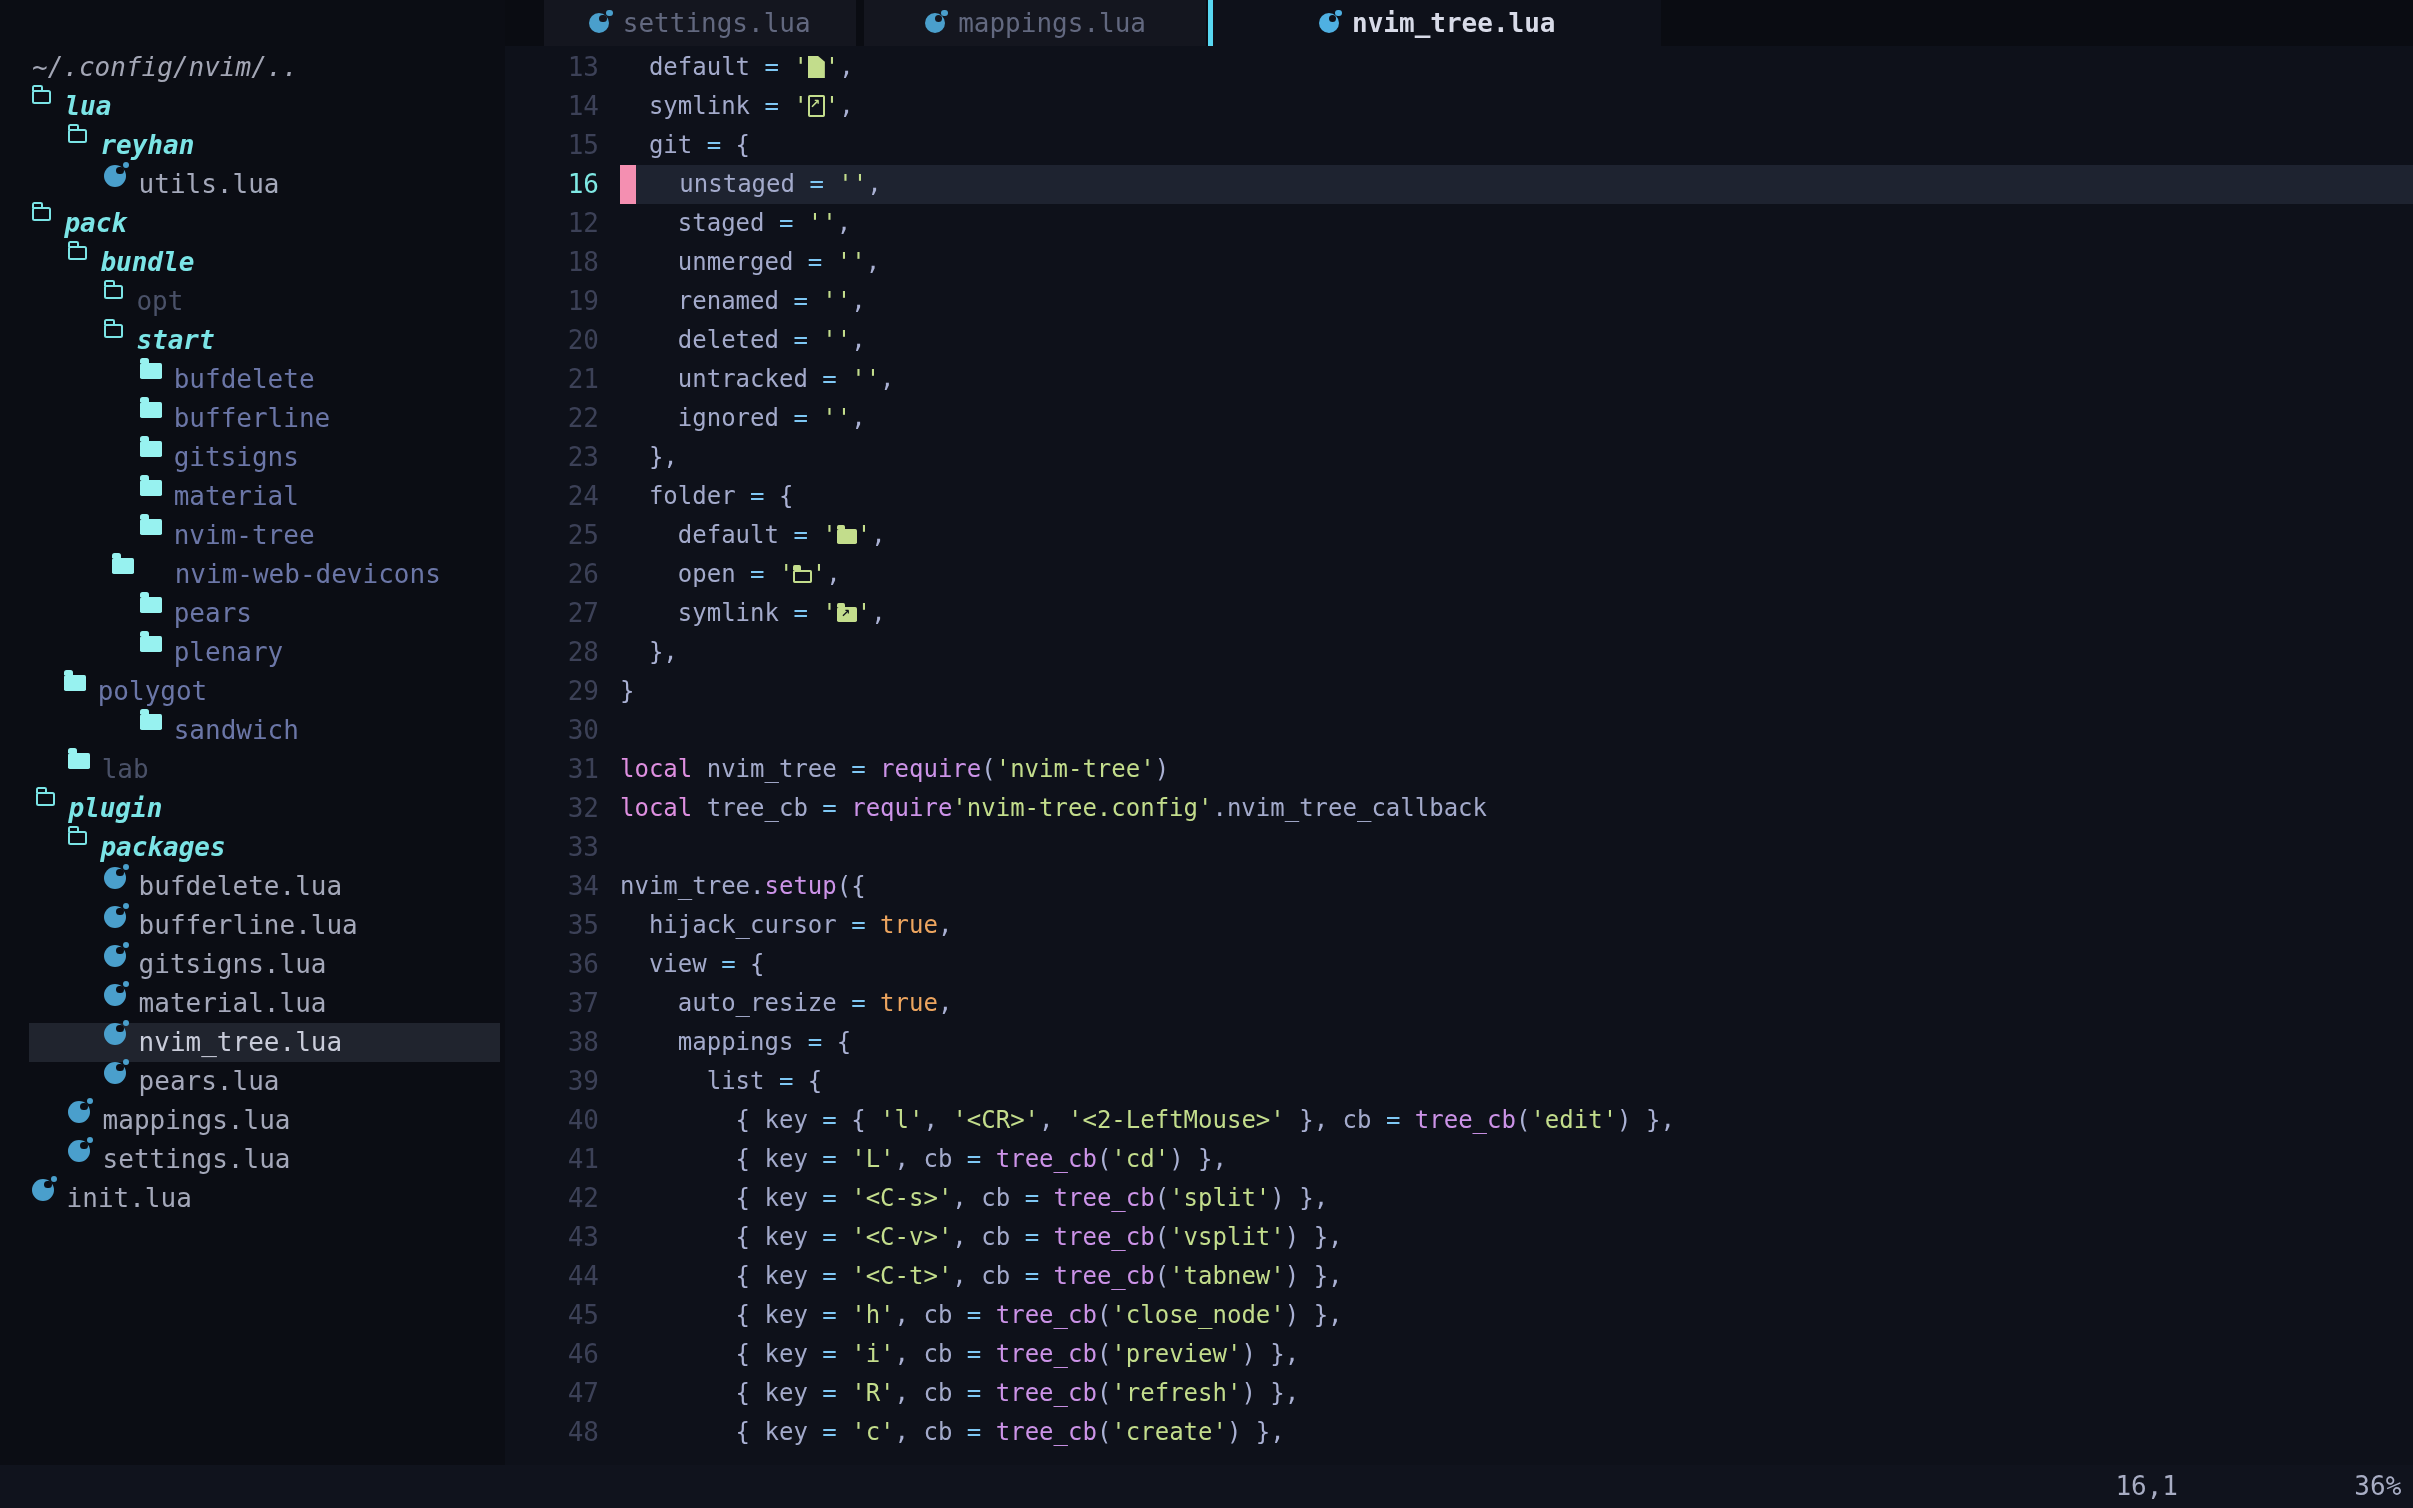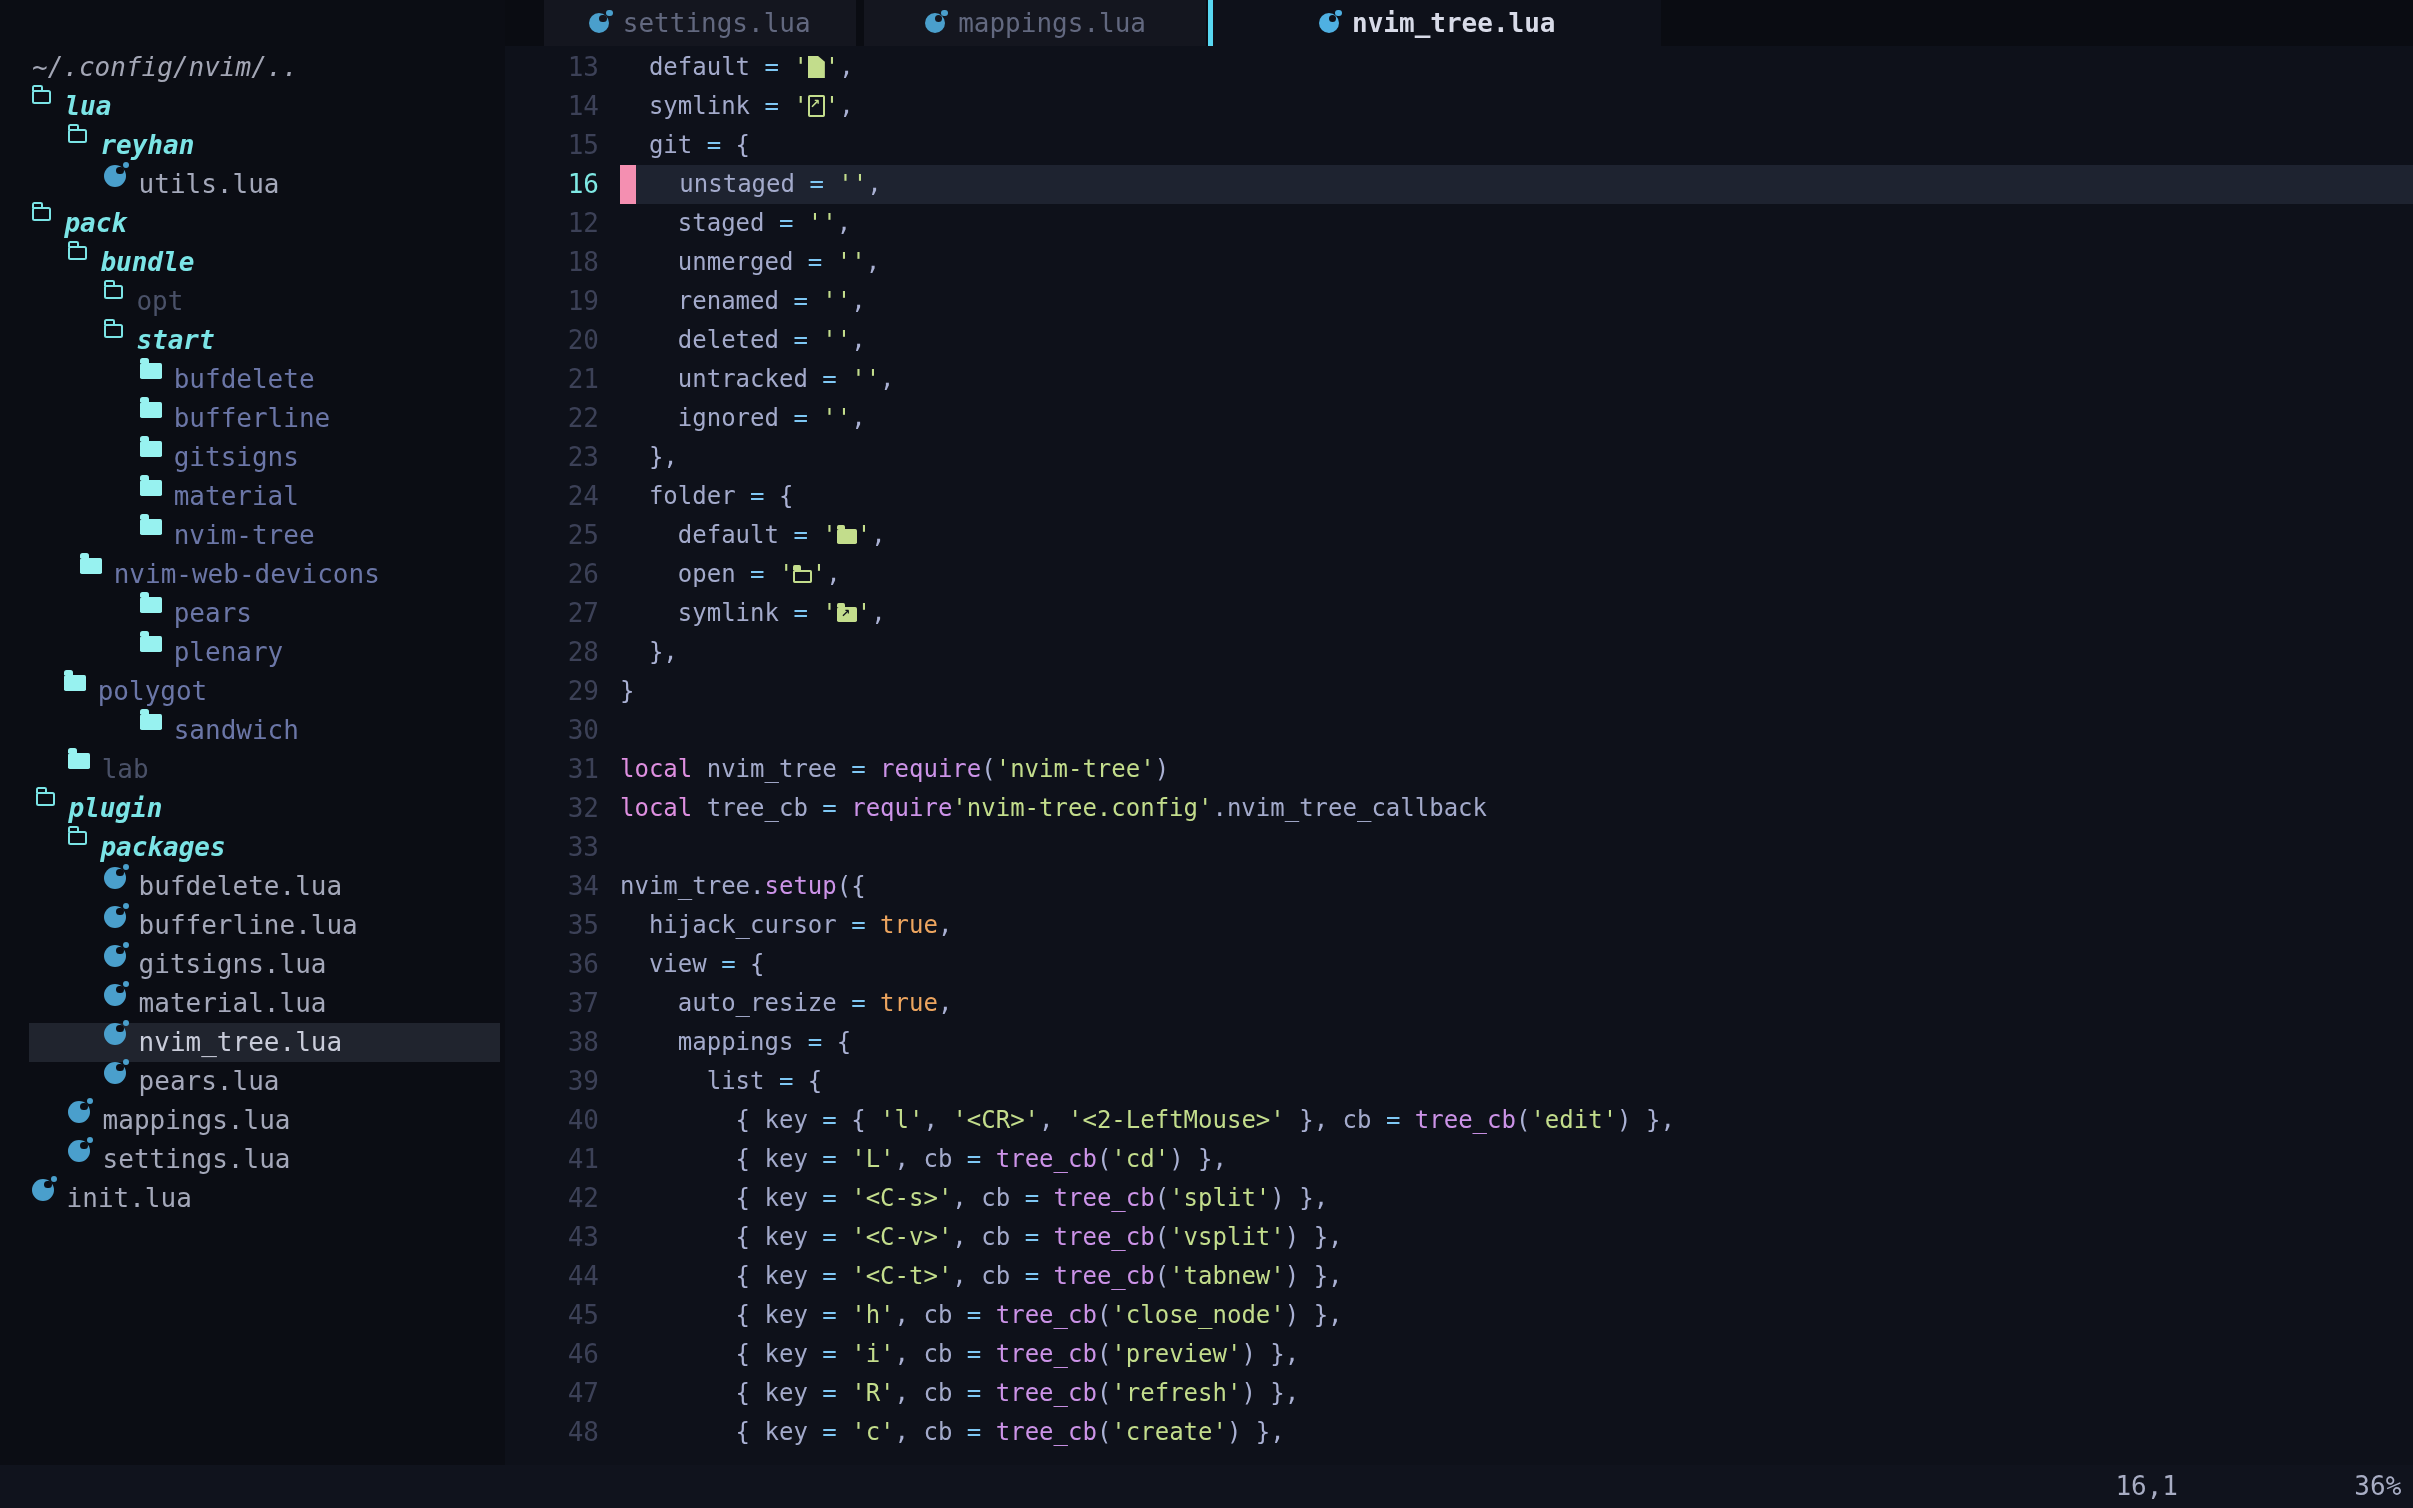--- a/index.html
+++ b/index.html
@@ -157,21 +157,21 @@
           <span class="lbl-closed">gitsigns</span>
         </div>
         <div class="side-row" style="padding-left: 140px;">
           <span class="dir-filled"></span>
           <span class="lbl-closed">material</span>
         </div>
         <div class="side-row" style="padding-left: 140px;">
           <span class="dir-filled"></span>
           <span class="lbl-closed">nvim-tree</span>
         </div>
-        <div class="side-row" style="padding-left: 80px;">
+        <div class="side-row" style="padding-left: 112px; gap: 29px;">
           <span class="dir-filled"></span>
           <span class="lbl-closed">nvim-web-devicons</span>
         </div>
         <div class="side-row" style="padding-left: 140px;">
           <span class="dir-filled"></span>
           <span class="lbl-closed">pears</span>
         </div>
         <div class="side-row" style="padding-left: 140px;">
           <span class="dir-filled"></span>
           <span class="lbl-closed">plenary</span>

